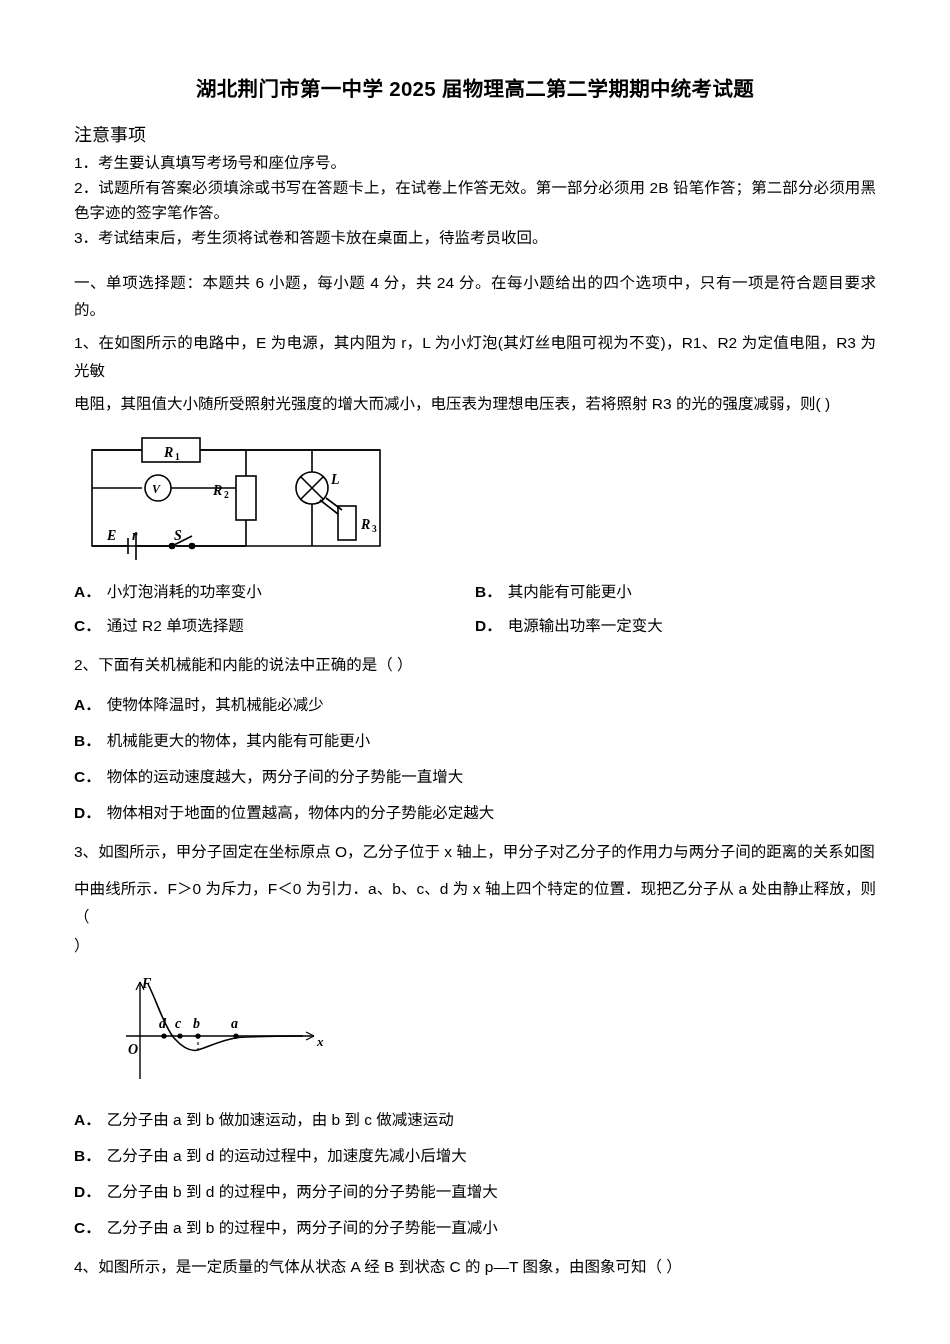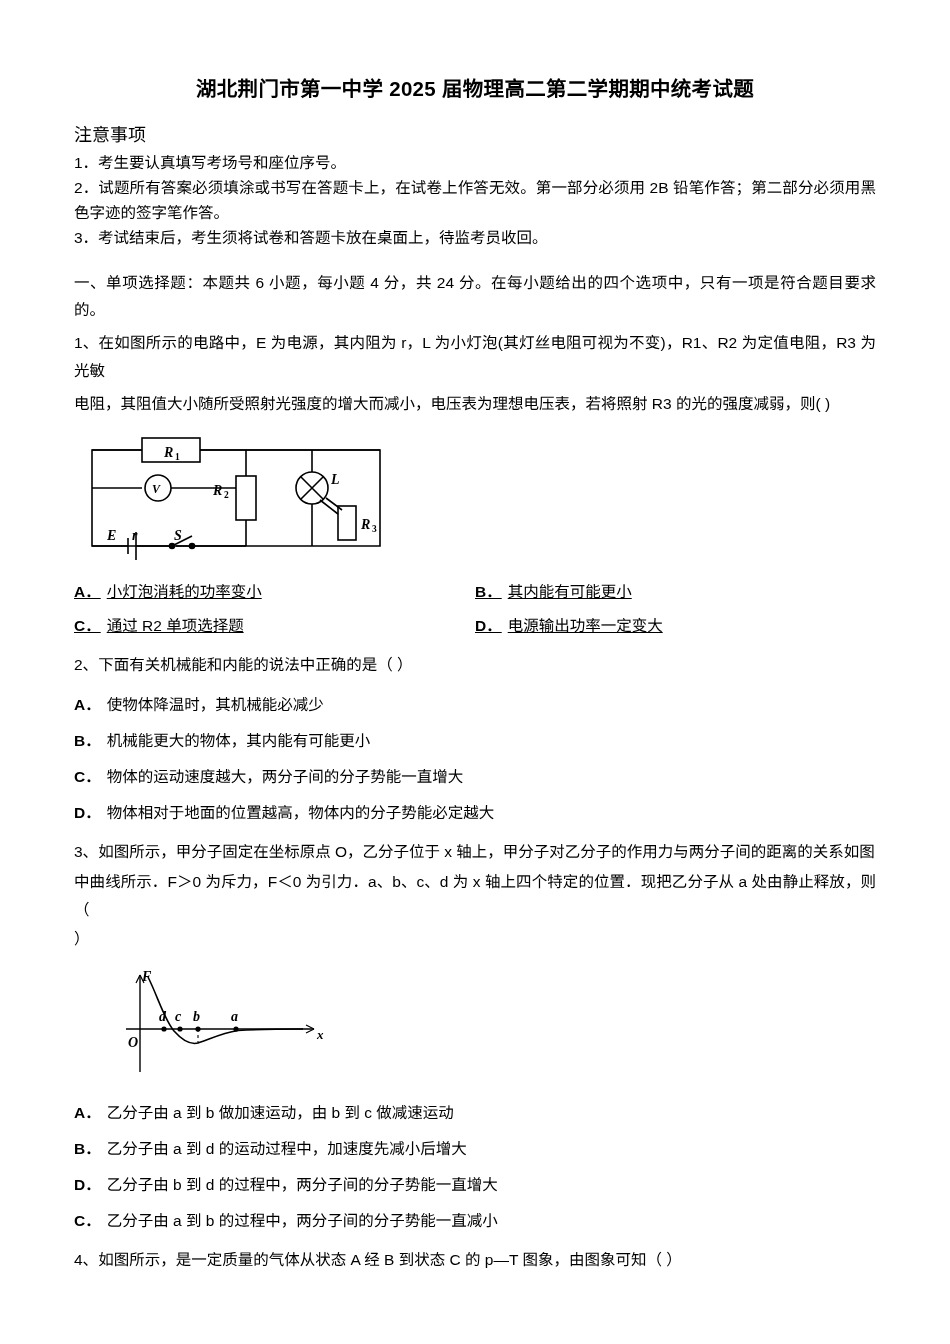--- a/index.html
+++ b/index.html
@@ -56,21 +56,20 @@
   }
   .opt-row {
     display: flex;
     font-size: 15.5px;
     font-family: "Liberation Sans", sans-serif;
     margin-top: 12px;
   }
   .opt-row .opt {
     width: 50%;
     box-sizing: border-box;
-    text-decoration: underline;
   }
   .opt-single {
     font-size: 15.5px;
     font-family: "Liberation Sans", sans-serif;
     margin-top: 14px;
   }
   .opt-label {
     font-weight: bold;
     font-style: normal;
     margin-right: 6px;
@@ -185,21 +184,21 @@
   <div class="opt-single">
     <span class="opt-label">C．</span><span>物体的运动速度越大，两分子间的分子势能一直增大</span>
   </div>
   <div class="opt-single">
     <span class="opt-label">D．</span><span>物体相对于地面的位置越高，物体内的分子势能必定越大</span>
   </div>
 
   <p class="qtext" style="margin-top:16px;">
     <span>3、</span><span>如图所示，甲分子固定在坐标原点 O，乙分子位于 x 轴上，甲分子对乙分子的作用力与两分子间的距离的关系如图</span>
   </p>
-  <p class="qtext" style="margin-top:2px;">中曲线所示．F＞0 为斥力，F＜0 为引力．a、b、c、d 为 x 轴上四个特定的位置．现把乙分子从 a 处由静止释放，则（</p>
+  <p class="qtext" style="margin-top:9px;">中曲线所示．F＞0 为斥力，F＜0 为引力．a、b、c、d 为 x 轴上四个特定的位置．现把乙分子从 a 处由静止释放，则（</p>
   <p class="qtext" style="margin-top:2px;">）</p>
 
   <div class="fig-force">
     <svg width="210" height="115" viewBox="0 0 210 115" xmlns="http://www.w3.org/2000/svg">
       <g stroke="#000" stroke-width="1.4" fill="none">
 
         <path d="M22 8 V105"></path>
         <path d="M22 8 L18 16 M22 8 L26 16" stroke-width="1.2"></path>
 
         <path d="M8 62 H196"></path>

